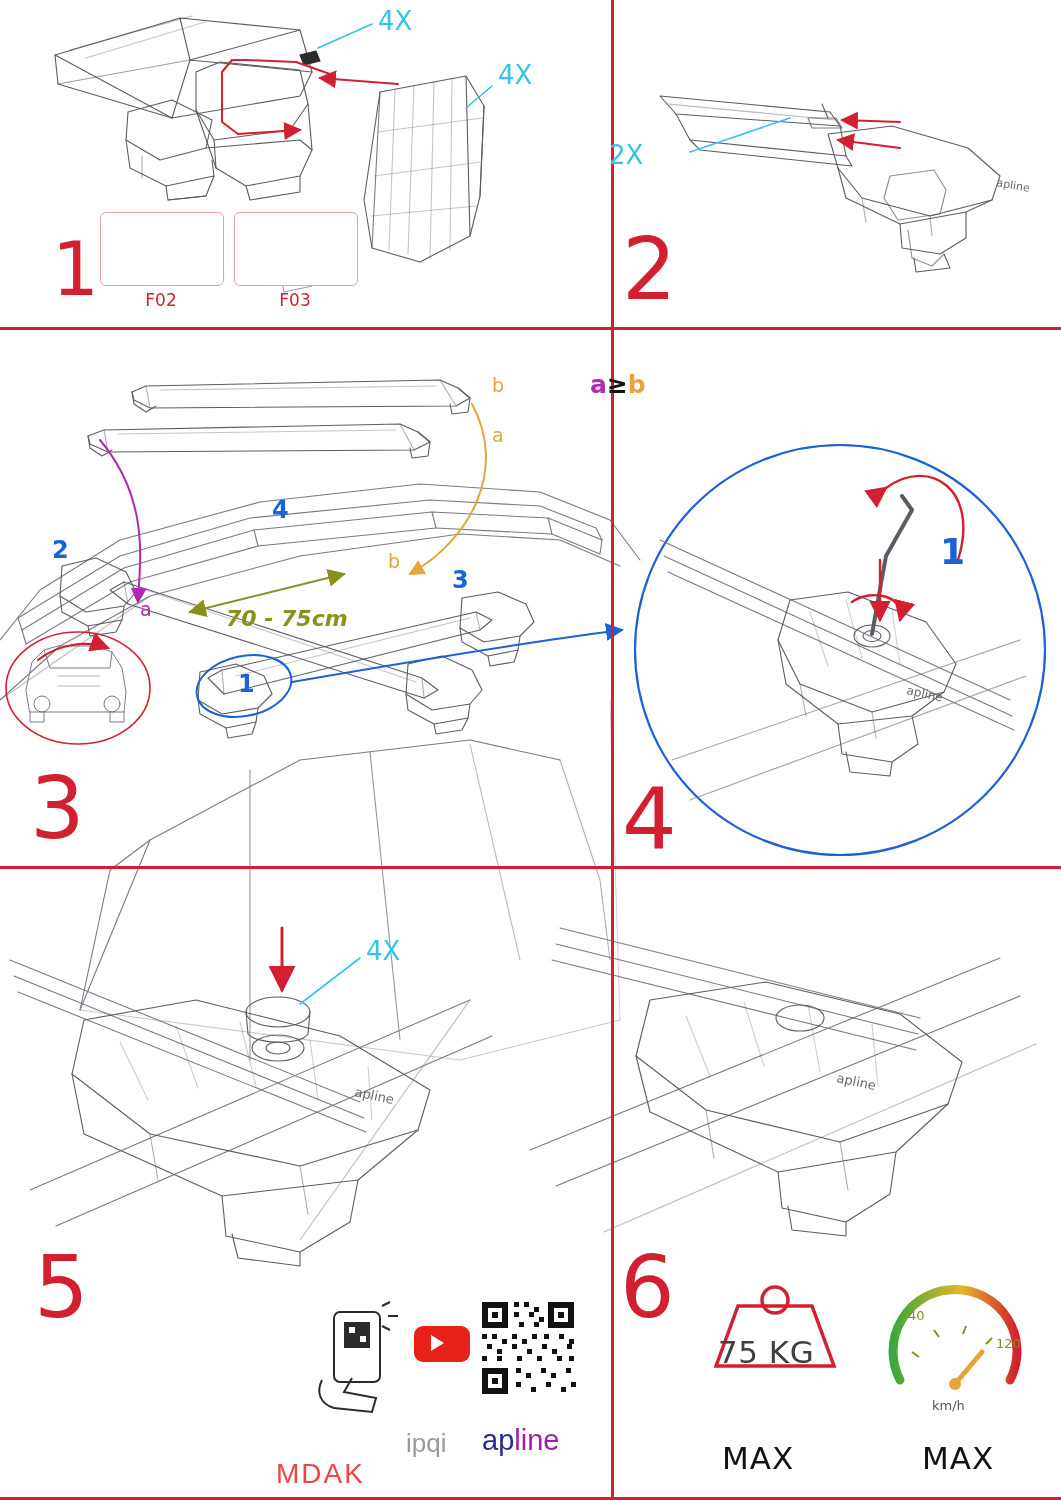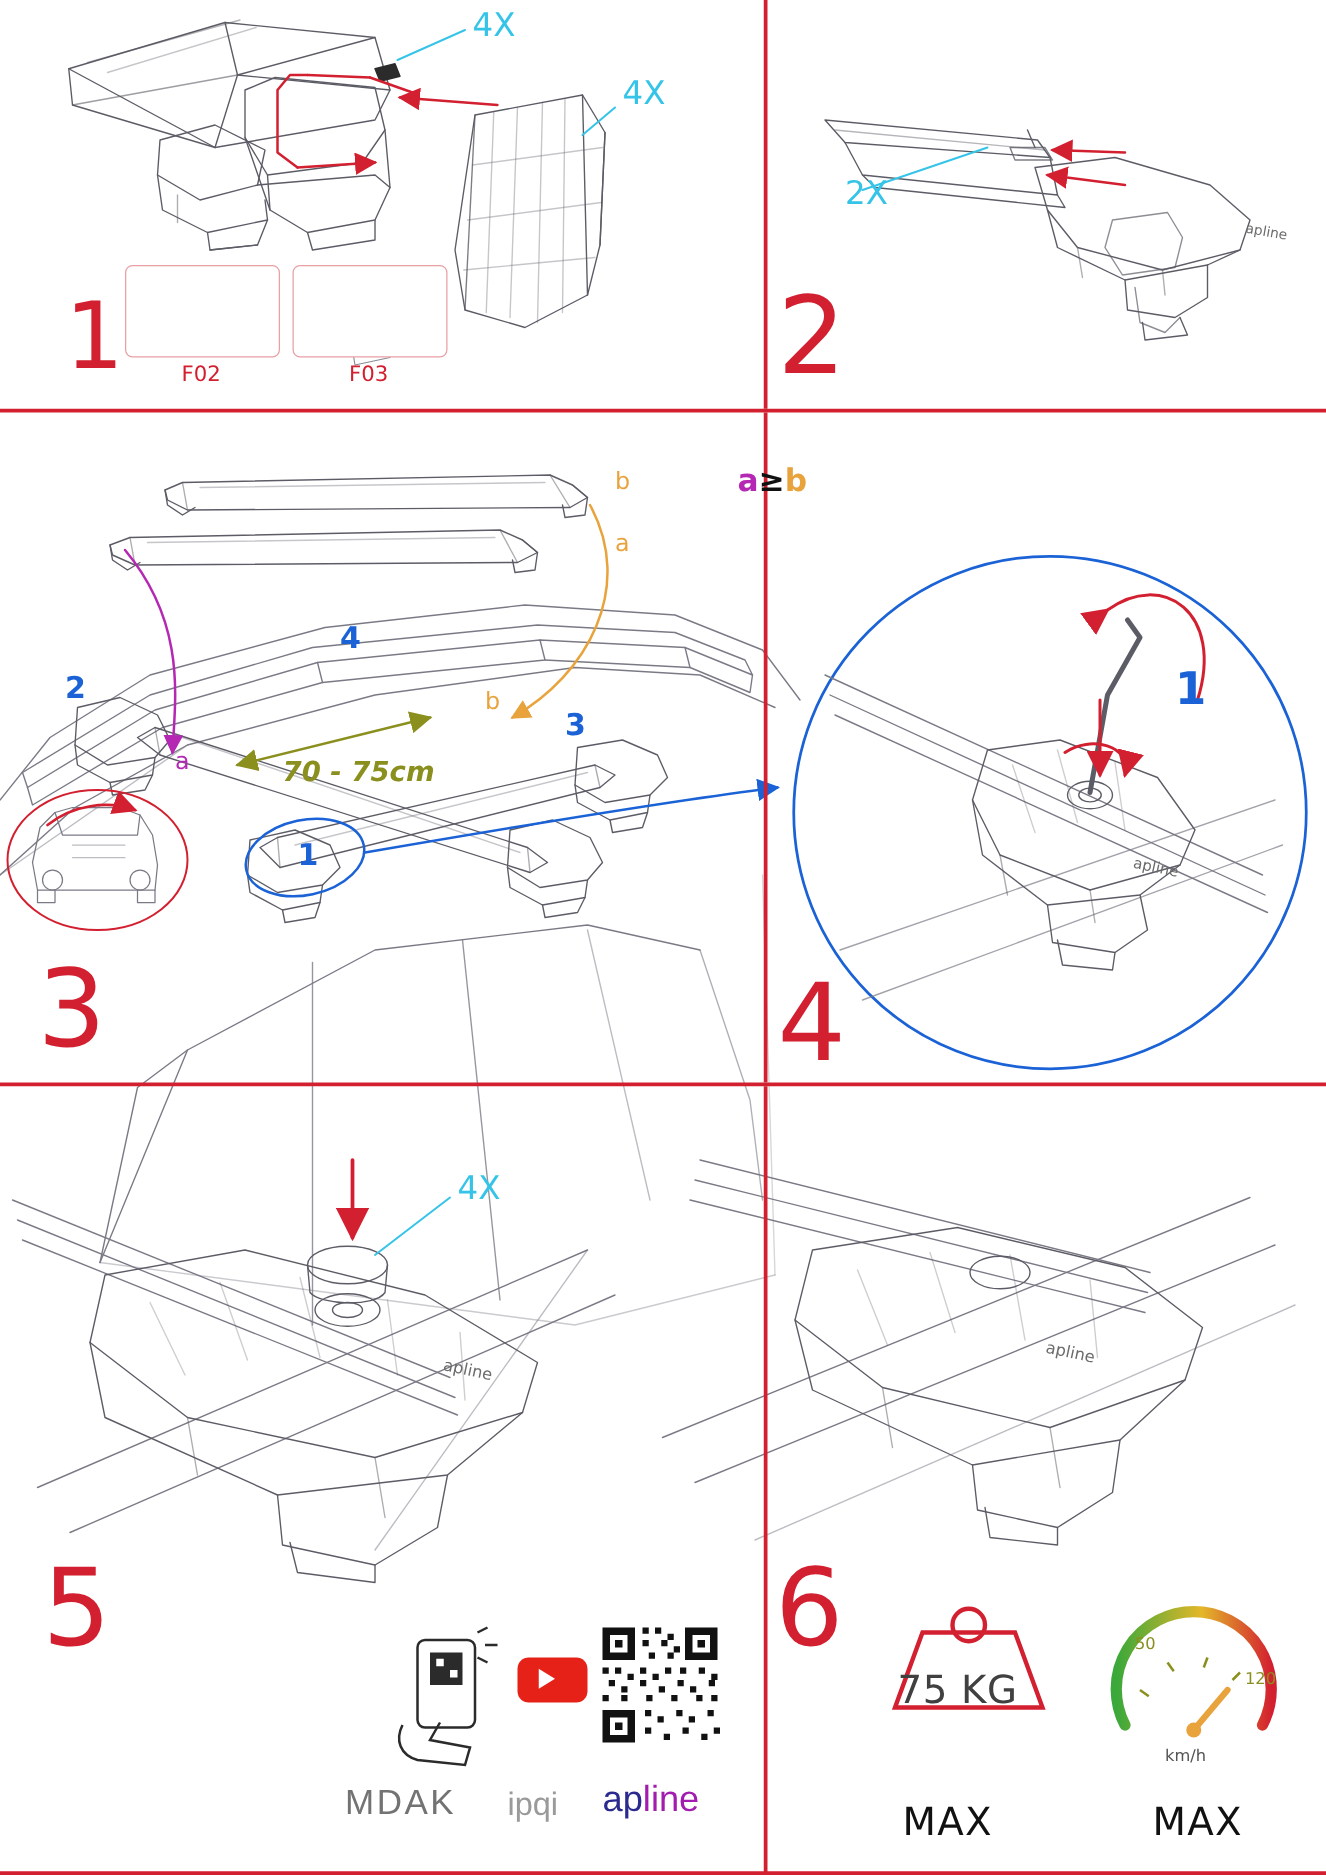--- a/index.html
+++ b/index.html
@@ -89,22 +89,23 @@
   .b-accessory {
     position: absolute;
     font-size: 29px;
     color: #1b1b1b;
     font-family: "DejaVu Sans", sans-serif;
   }
   .b-accessory .part { color: #d32030; }
   .b-mdak {
     position: absolute;
     font-size: 28px;
-    color: #737373;
+    color: #ef4444;
     letter-spacing: 2px;
+    margin-top: 32px;
   }
   .b-ipqi {
     position: absolute;
     font-size: 26px;
     color: #9a9a9a;
   }
   .b-apline {
     position: absolute;
     font-size: 29px;
     color: #2b2b8f;
@@ -590,21 +591,21 @@
   <div class="stepnum huge" style="left:620px; top:1244px;">6</div>
 
   <div class="lbl lbl-cyan" style="left:378px; top:8px;">4X</div>
   <div class="lbl lbl-cyan" style="left:498px; top:62px;">4X</div>
 
   <div class="inset" style="left:100px; top:212px; width:122px; height:72px;"></div>
   <div class="inset" style="left:234px; top:212px; width:122px; height:72px;"></div>
   <div class="inset-cap" style="left:101px; top:290px;">F02</div>
   <div class="inset-cap" style="left:235px; top:290px;">F03</div>
 
-  <div class="lbl lbl-cyan" style="left:676px; top:142px;">2X</div>
+  <div class="lbl lbl-cyan" style="left:609px; top:142px;">2X</div>
 
   <div class="lbl" style="left:492px; top:376px; color:#e8a33d; font-size:19px;">b</div>
   <div class="lbl" style="left:492px; top:426px; color:#e8a33d; font-size:19px;">a</div>
   <div class="lbl" style="left:140px; top:600px; color:#b428b4; font-size:19px;">a</div>
   <div class="lbl" style="left:388px; top:552px; color:#e8a33d; font-size:19px;">b</div>
   <div class="lbl" style="left:226px; top:608px; color:#8a8f1e; font-size:22px; font-style:italic; font-weight:bold;">70 - 75cm</div>
   <div class="lbl lbl-blue" style="left:238px; top:672px; font-size:24px; font-weight:bold;">1</div>
   <div class="lbl lbl-blue" style="left:52px; top:538px; font-size:24px; font-weight:bold;">2</div>
   <div class="lbl lbl-blue" style="left:452px; top:568px; font-size:24px; font-weight:bold;">3</div>
   <div class="lbl lbl-blue" style="left:272px; top:498px; font-size:24px; font-weight:bold;">4</div>
@@ -623,16 +624,16 @@
   <div class="b-apline" style="left:482px; top:1424px;">
     <span>ap</span><span class="line">line</span>
   </div>
 
   <div class="yt" style="left:414px; top:1326px; width:56px; height:36px;"></div>
 
   <div class="weightlabel" style="left:718px; top:1334px;">75 KG</div>
   <div class="maxlabel" style="left:722px; top:1440px;">MAX</div>
   <div class="maxlabel" style="left:922px; top:1440px;">MAX</div>
   <div class="kmh" style="left:932px; top:1398px;">km/h</div>
-  <div class="gauge-tick" style="left:908px; top:1308px;">50</div>
+  <div class="gauge-tick" style="left:908px; top:1308px;">40</div>
   <div class="gauge-tick" style="left:996px; top:1336px;">120</div>
 
 </div>
 
 </body></html>

